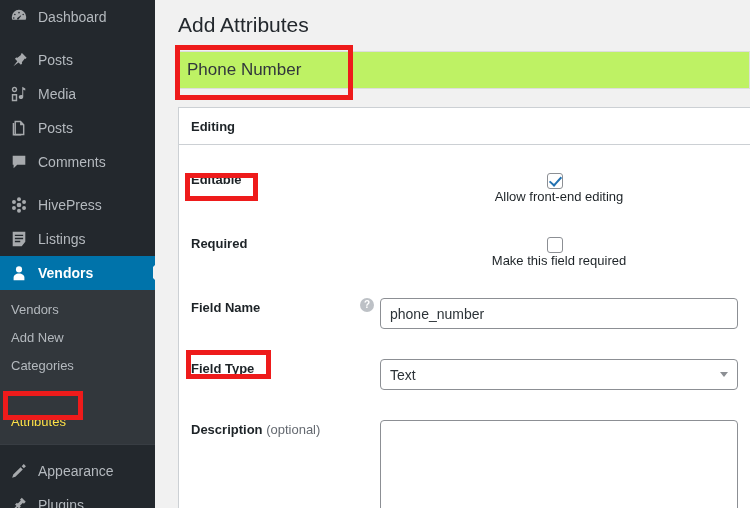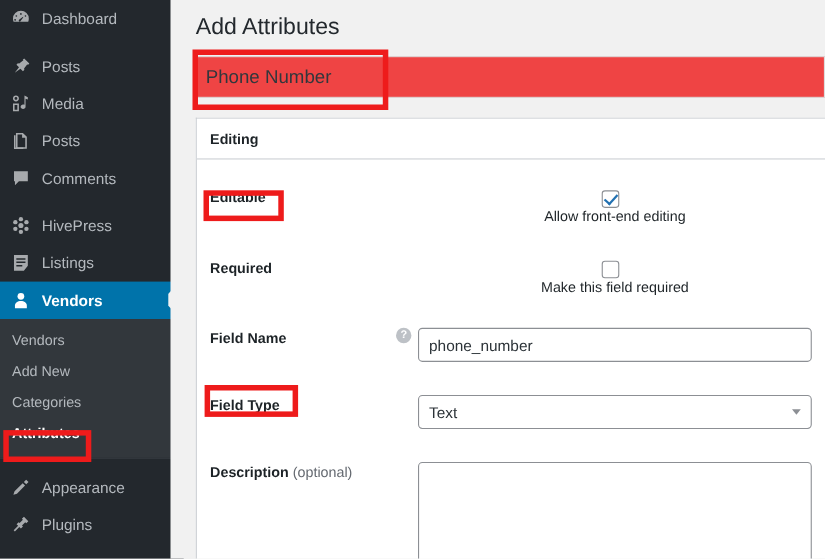--- a/index.html
+++ b/index.html
@@ -96,22 +96,23 @@
     display: block;
     padding: 5px 0 5px 11px;
     color: #b4b9be;
     font-size: 13px;
     line-height: 18px;
     white-space: nowrap;
     cursor: pointer;
     position: relative;
   }
   .submenu-item.current {
-    color: #ffffff;
-    font-weight: 700;
+    color: #fde047;
+    font-weight: 400;
+    margin-top: 28px;
   }
 
   .menu-separator {
     height: 1px;
     background: #383d43;
     margin: 0;
   }
 
   
   #wpbody {
@@ -129,21 +130,21 @@
     font-weight: 400;
     color: #23282d;
     line-height: 1.3;
     padding: 11px 0 6px 23px;
     white-space: nowrap;
   }
 
   
   .titlewrap {
     margin: 7px 0 18px 23px;
-    background: #ef4444;
+    background: #bef264;
     border: 1px solid #ddd;
     height: 38px;
     display: flex;
     align-items: center;
   }
   .titlewrap input {
     border: 0;
     outline: none;
     width: 100%;
     height: 100%;

